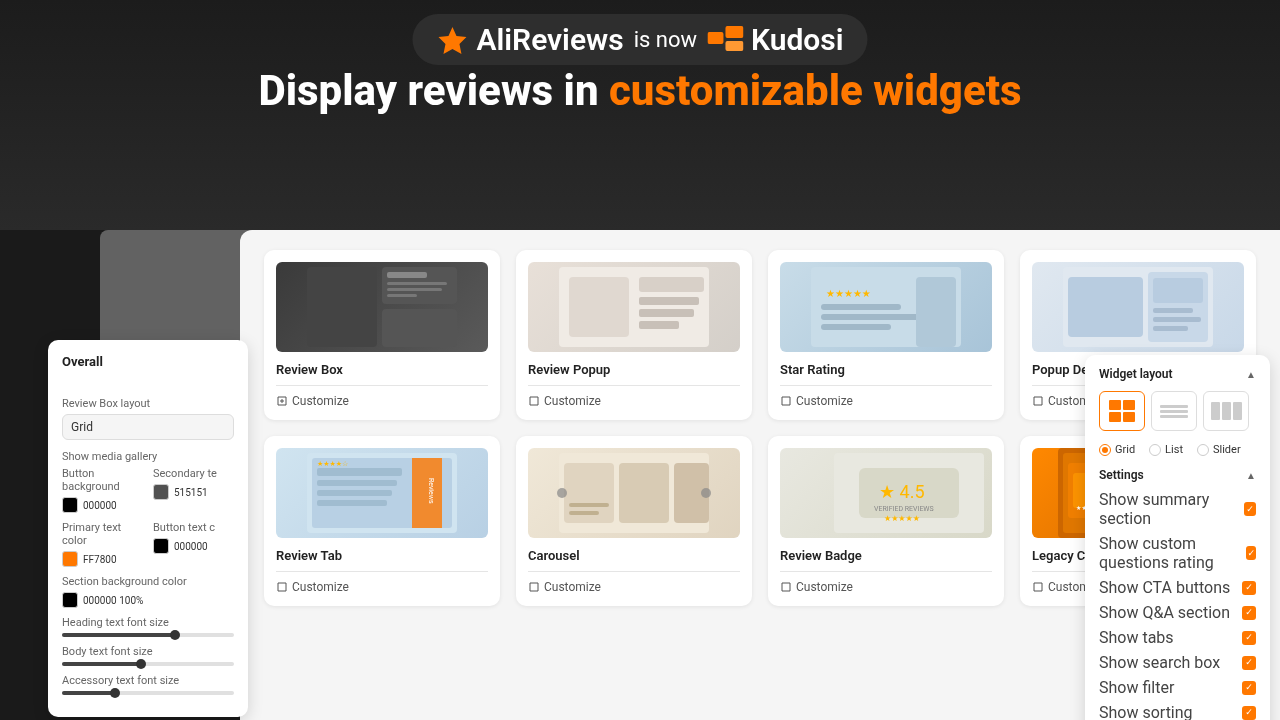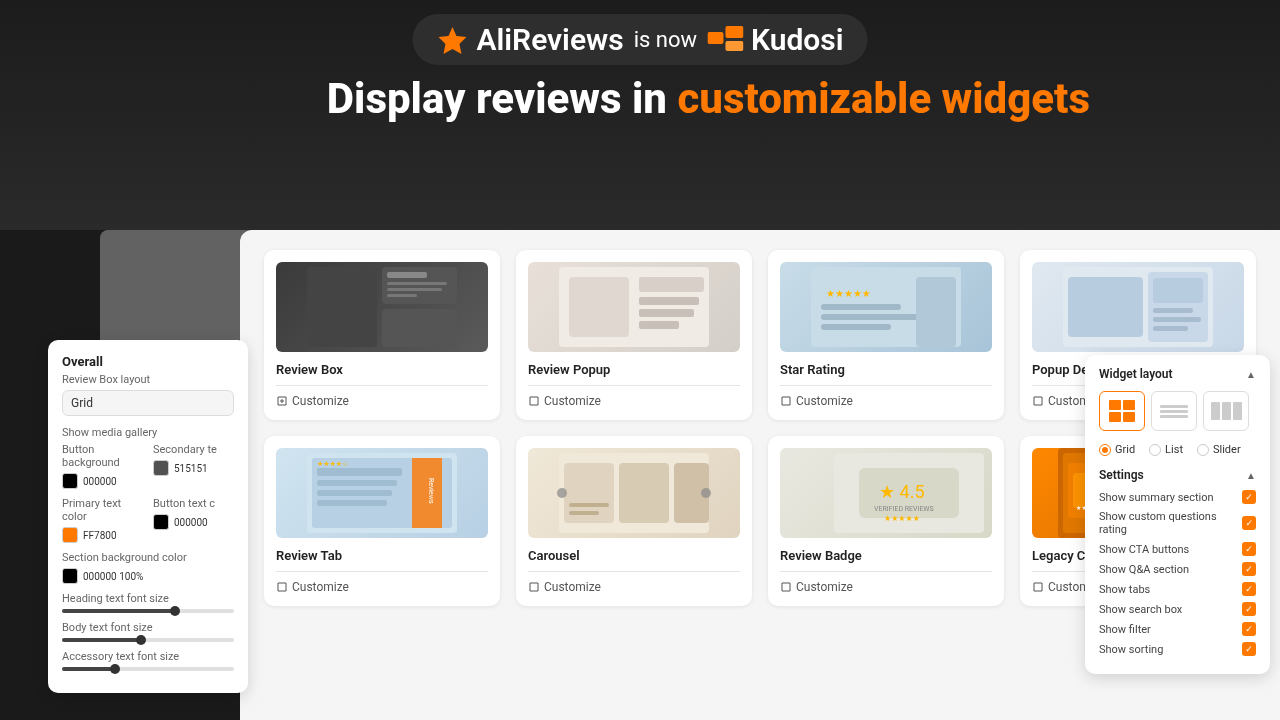--- a/index.html
+++ b/index.html
@@ -64,24 +64,24 @@
     }
     .badge-text-kudosi {
       color: #fff;
       font-size: 30px;
       font-weight: 600;
     }
 
     
     .hero-headline {
       position: absolute;
-      top: 74px;
+      top: 66px;
       left: 50%;
       transform: translateX(-50%);
-      text-align: right;
+      text-align: center;
       width: 900px;
     }
     .headline-line1 {
       font-size: 42px;
       font-weight: 800;
       color: #fff;
       line-height: 1.2;
     }
     .headline-line1 .highlight {
       color: #FF7800;
@@ -175,21 +175,21 @@
       border-radius: 10px;
       padding: 14px;
       box-shadow: 0 4px 16px rgba(0,0,0,0.15);
       z-index: 10;
     }
 
     .sidebar-section-title {
       font-size: 13px;
       font-weight: 700;
       color: #222;
-      margin-bottom: 4px;
+      margin-bottom: 28px;
     }
 
     .sidebar-label {
       font-size: 11px;
       color: #666;
       margin-bottom: 4px;
     }
 
     .sidebar-dropdown {
       background: #f5f5f5;
@@ -399,21 +399,21 @@
     }
 
     .settings-item {
       display: flex;
       align-items: center;
       justify-content: space-between;
       margin-bottom: 6px;
     }
 
     .settings-item-label {
-      font-size: 11px;
+      font-size: 16px;
       color: #444;
     }
 
     .checkbox-icon {
       width: 14px;
       height: 14px;
       background: #FF7800;
       border-radius: 3px;
       display: flex;
       align-items: center;

